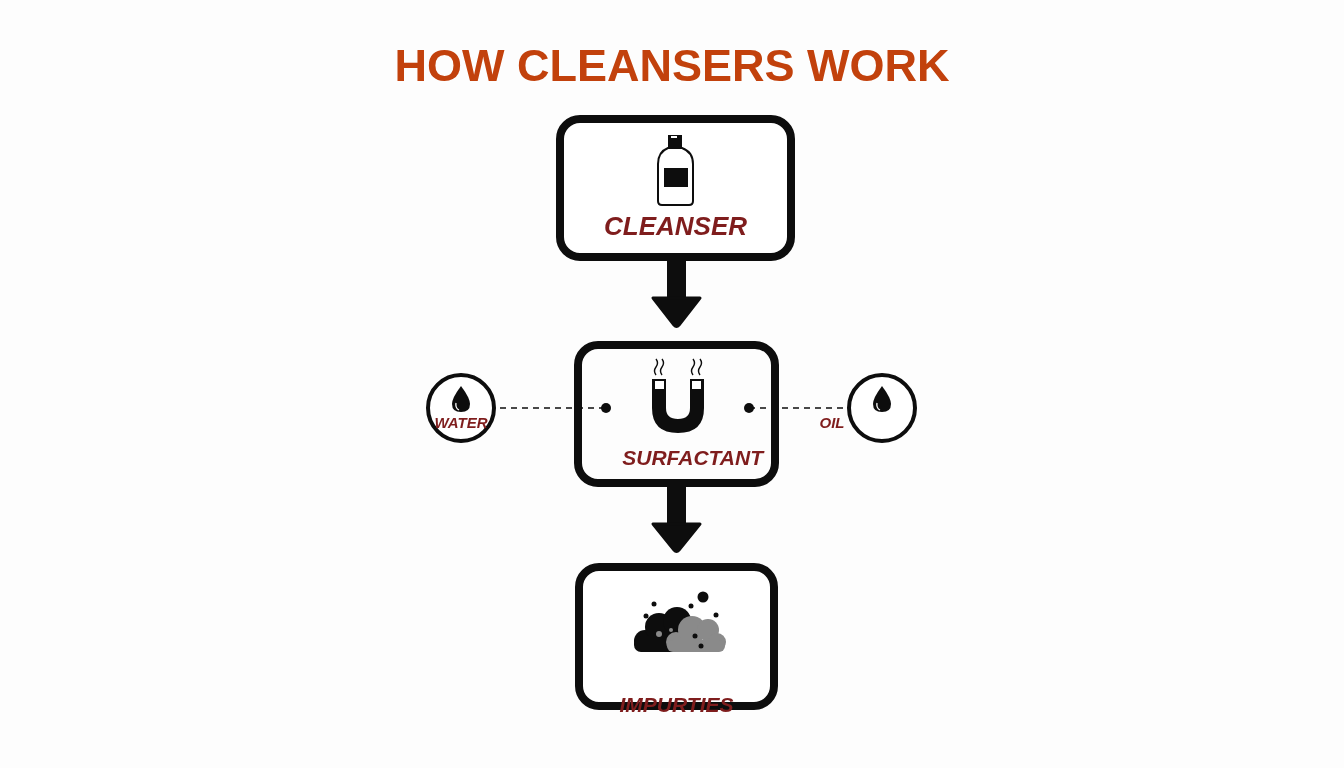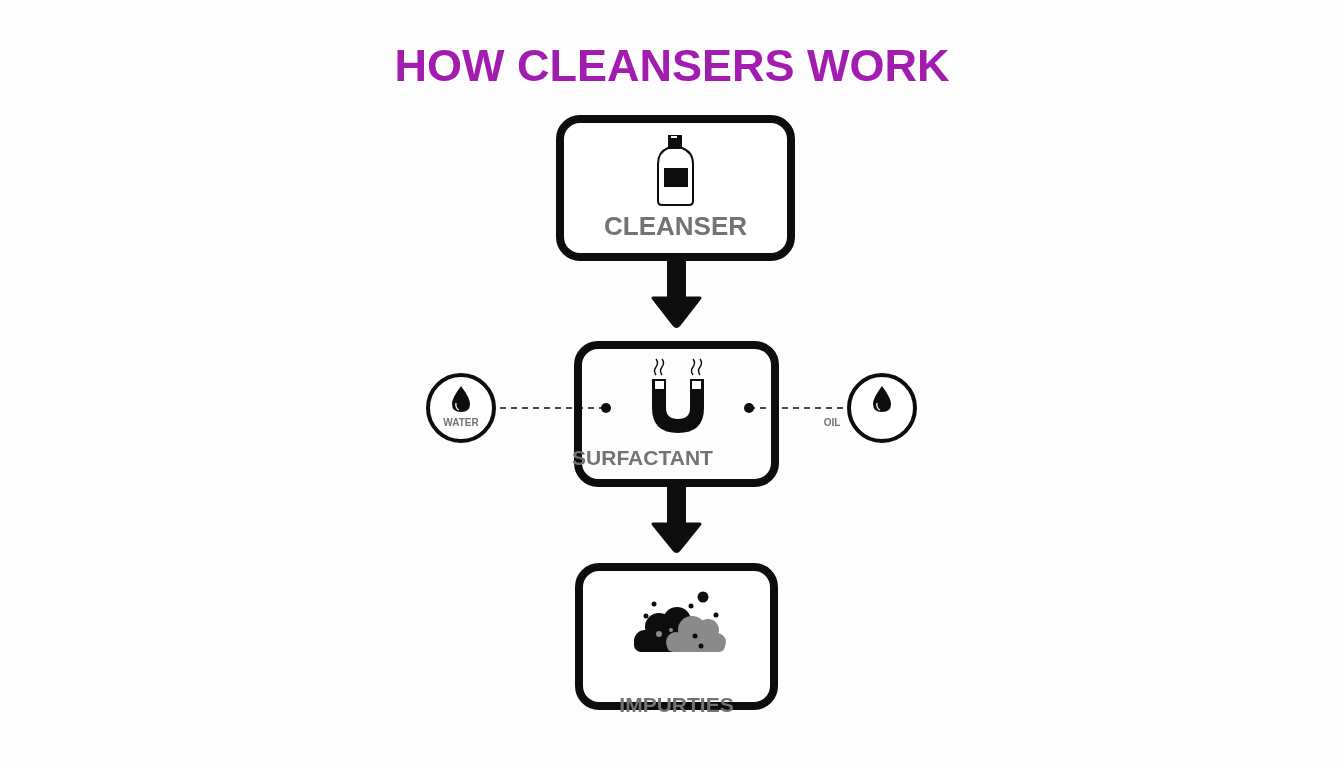--- a/index.html
+++ b/index.html
@@ -5,29 +5,29 @@
   html, body { margin: 0; padding: 0; }
   body {
     width: 1344px; height: 768px; overflow: hidden;
     background: #fdfdfd; position: relative;
     font-family: "Liberation Sans", "DejaVu Sans", sans-serif;
     color: #111;
   }
   .title {
     position: absolute; left: 0; width: 1344px; top: 40px;
     text-align: center; font-weight: 700; font-size: 45px;
-    letter-spacing: 0px; color: #a21caf; line-height: 52px;
+    letter-spacing: 0px; color: #c2410c; line-height: 52px;
   }
   svg.diagram { position: absolute; left: 0; top: 0; }
   .label {
-    position: absolute; text-align: center; font-weight: 700; color: #737373;
+    position: absolute; text-align: center; font-weight: 700; color: #7f1d1d; font-style: italic;
   }
   .box-label { font-size: 26px; line-height: 30px; }
   .box-label.small { font-size: 21px; line-height: 26px; }
-  .circle-label { font-size: 10px; line-height: 14px; }
+  .circle-label { font-size: 15px; line-height: 14px; }
 </style>
 </head>
 <body>
 
 <div class="title">HOW CLEANSERS WORK</div>
 
 <svg class="diagram" width="1344" height="768" viewBox="0 0 1344 768">
 
   <g>
     <line x1="500" y1="408" x2="606" y2="408" stroke="#0d0d0d" stroke-width="1.6" stroke-dasharray="6,5"></line>
@@ -114,16 +114,16 @@
   <g>
     <circle cx="882" cy="408" r="33" fill="#ffffff" stroke="#0d0d0d" stroke-width="4"></circle>
     <g>
       <path d="M882 386 Q873 398 873 404 Q873 412 882 412 Q891 412 891 404 Q891 398 882 386 Z" fill="#0d0d0d"></path>
       <path d="M877 403 Q876 408 880 410" fill="none" stroke="#ffffff" stroke-width="1.3"></path>
     </g>
   </g>
 </svg>
 
 <div class="label box-label" style="left:560px; width:231px; top:211px;">CLEANSER</div>
-<div class="label box-label small" style="left:544px; width:197px; top:445px;">SURFACTANT</div>
+<div class="label box-label small" style="left:566px; width:197px; top:445px;text-align:right;">SURFACTANT</div>
 <div class="label box-label small" style="left:579px; width:195px; top:667px;margin-top:25px;">IMPURTIES</div>
 <div class="label circle-label" style="left:428px; width:66px; top:416px;">WATER</div>
 <div class="label circle-label" style="left:799px; width:66px; top:416px;">OIL</div>
 
 </body></html>

